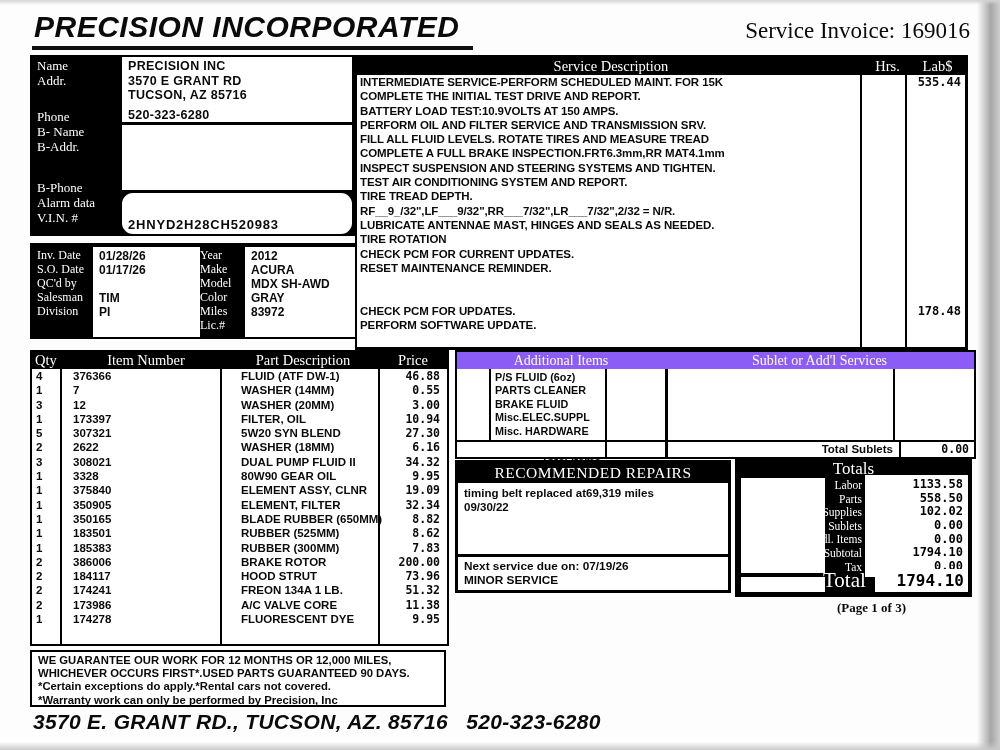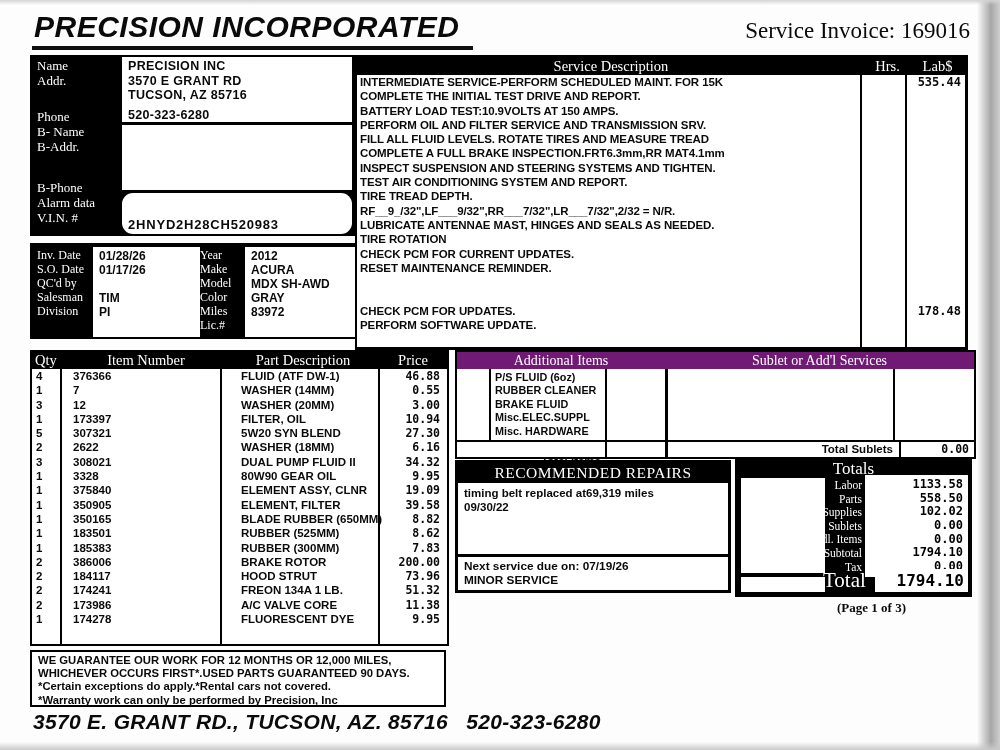--- a/index.html
+++ b/index.html
@@ -63,21 +63,21 @@
   .parts-body { position:relative; height:275px; }
   .pvl1 { left:28px; } .pvl2 { left:188px; } .pvl3 { left:346px; }
   .parts-row { display:flex; height:14.3px; line-height:14.4px; font-weight:bold; font-size:11.5px; }
   .pr-qty { width:30px; padding-left:4px; }
   .pr-item { width:162px; padding-left:7px; }
   .pr-desc { width:152px; padding-left:6px; white-space:nowrap; overflow:hidden; }
   .pr-price { flex:1; text-align:right; padding-right:7px;
               font-family:"DejaVu Sans Mono", monospace; font-size:11.5px; }
   
   .addl { position:absolute; left:455px; top:350px; width:517px; border:2px solid #000; background:#fff; }
-  .addl-head { display:flex; background:#701a75; color:#fff; height:17px; line-height:17px;
+  .addl-head { display:flex; background:#8b5cf6; color:#fff; height:17px; line-height:17px;
                font-family:"Liberation Serif", serif; font-size:14px; }
   .ah-left { width:208px; text-align:center; } .ah-right { flex:1; text-align:center; }
   .addl-body { display:flex; height:71px; }
   .ab-chk { width:32px; border-right:2px solid #000; }
   .ab-items { width:110px; border-right:2px solid #000; padding:2px 0 0 4px; }
   .ab-items div { height:13.4px; line-height:13.4px; font-weight:bold; font-size:10.8px; white-space:nowrap; }
   .ab-price { width:58px; border-right:3px solid #000; }
   .ab-sublet { width:225px; border-right:2px solid #000; }
   .ab-subprice { flex:1; }
   .addl-foot { display:flex; height:15px; line-height:15px; border-top:2px solid #000; font-weight:bold; font-size:11.5px; }
@@ -426,21 +426,21 @@
           <span class="pr-qty">1</span>
           <span class="pr-item">375840</span>
           <span class="pr-desc">ELEMENT ASSY, CLNR</span>
           <span class="pr-price">19.09</span>
         </div>
 
         <div class="parts-row">
           <span class="pr-qty">1</span>
           <span class="pr-item">350905</span>
           <span class="pr-desc">ELEMENT, FILTER</span>
-          <span class="pr-price">39.58</span>
+          <span class="pr-price">32.34</span>
         </div>
 
         <div class="parts-row">
           <span class="pr-qty">1</span>
           <span class="pr-item">350165</span>
           <span class="pr-desc">BLADE RUBBER (650MM)</span>
           <span class="pr-price">8.82</span>
         </div>
 
         <div class="parts-row">
@@ -499,21 +499,21 @@
     <div class="addl-head">
       <span class="ah-left">Additional Items</span>
       <span class="ah-right">Sublet or Add'l Services</span>
     </div>
     <div class="addl-body">
       <div class="ab-chk"></div>
       <div class="ab-items">
 
           <div>P/S FLUID (6oz)</div>
 
-          <div>RUBBER CLEANER</div>
+          <div>PARTS CLEANER</div>
 
           <div>BRAKE FLUID</div>
 
           <div>Misc.ELEC.SUPPL</div>
 
           <div>Misc. HARDWARE</div>
 
       </div>
       <div class="ab-price"></div>
       <div class="ab-sublet"></div>

